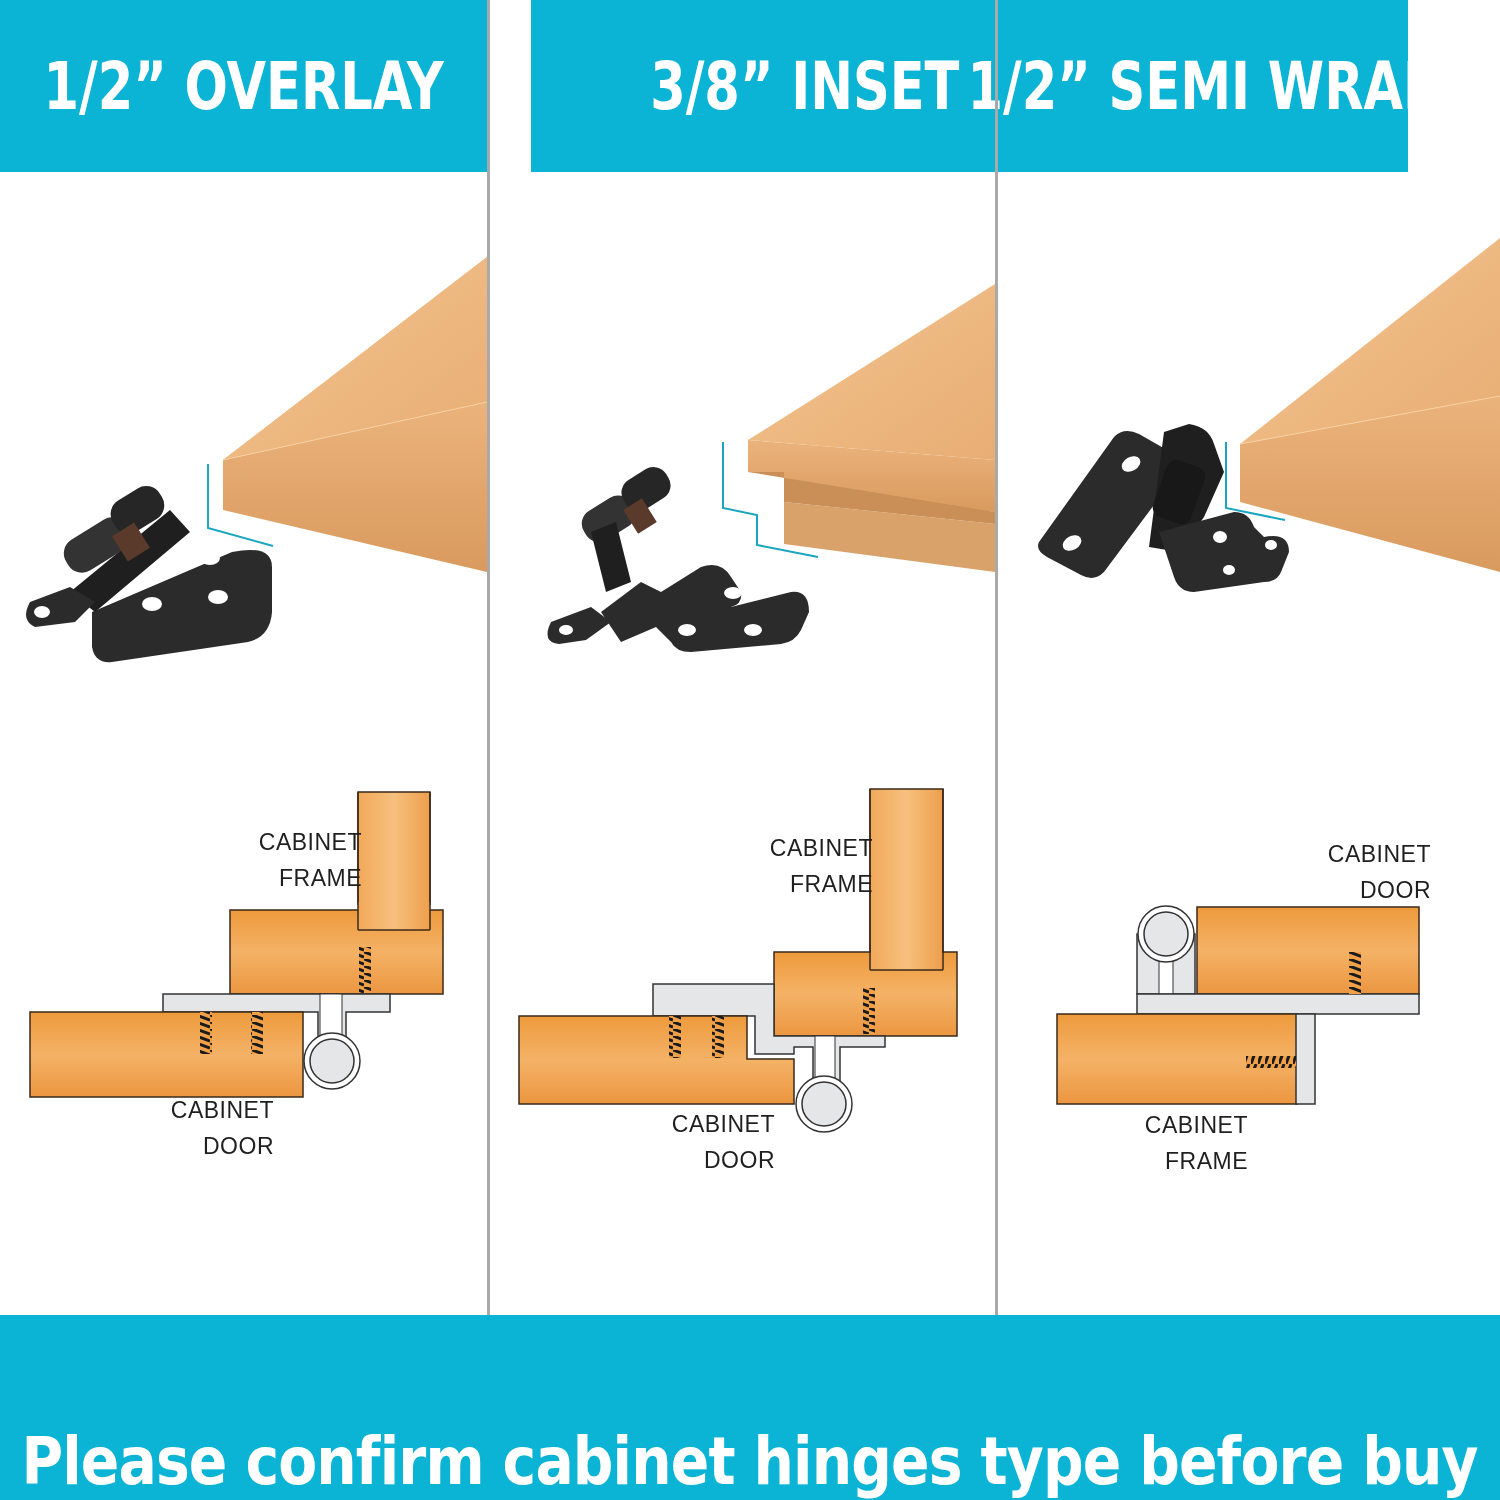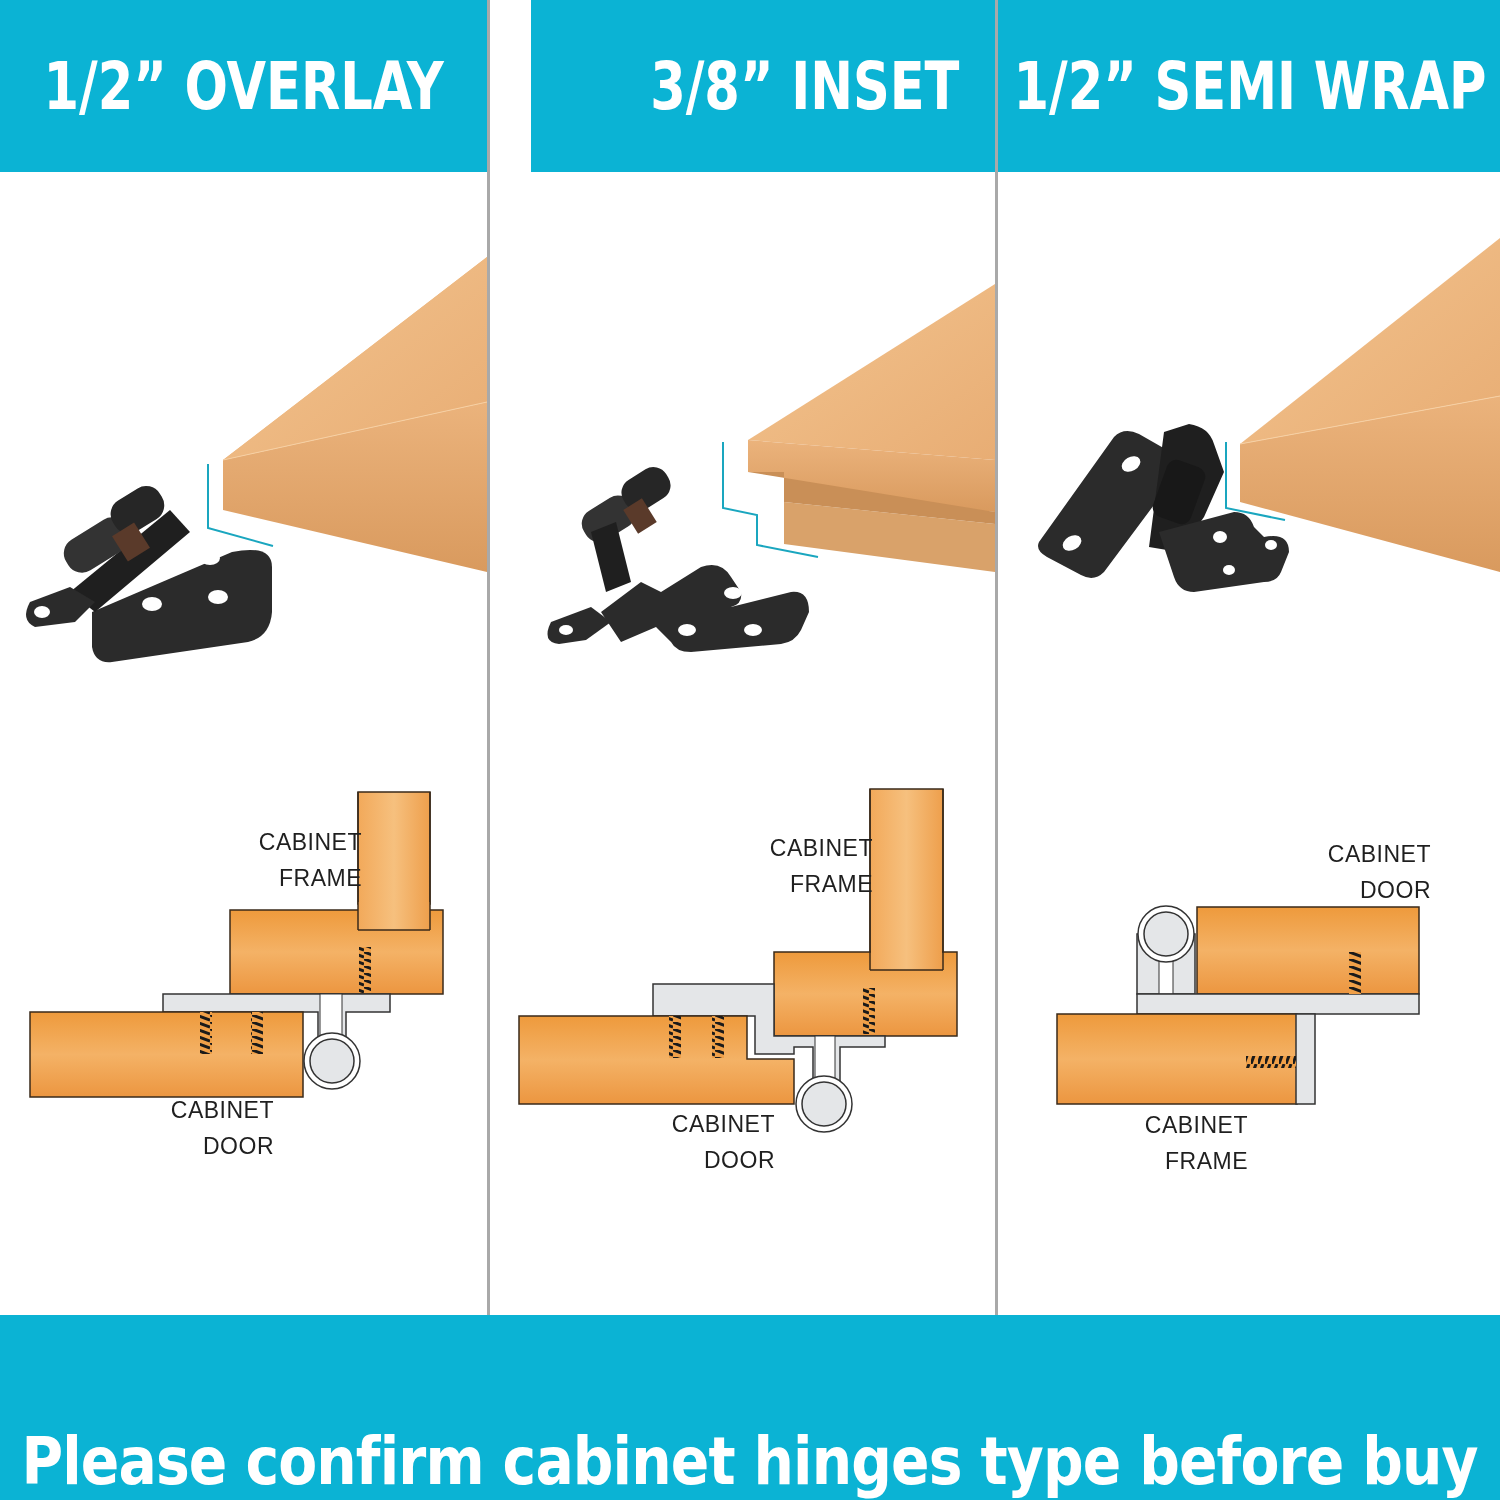--- a/index.html
+++ b/index.html
@@ -38,21 +38,21 @@
 <body>
 
 <div class="page">
 
   <div class="header" style="left:0;width:487px;">
     <span>1/2” OVERLAY</span>
   </div>
   <div class="header" style="left:491px;width:548px;margin-left:40px;">
     <span>3/8” INSET</span>
   </div>
-  <div class="header" style="left:999px;width:501px;">
+  <div class="header" style="left:999px;width:409px;">
     <span>1/2” SEMI WRAP</span>
   </div>
 
   <div class="divider" style="left:487px;"></div>
   <div class="divider" style="left:995px;"></div>
 
   <div class="panel" style="left:0;width:487px;">
 
     <svg class="photo" width="487" height="520">
       <defs>

